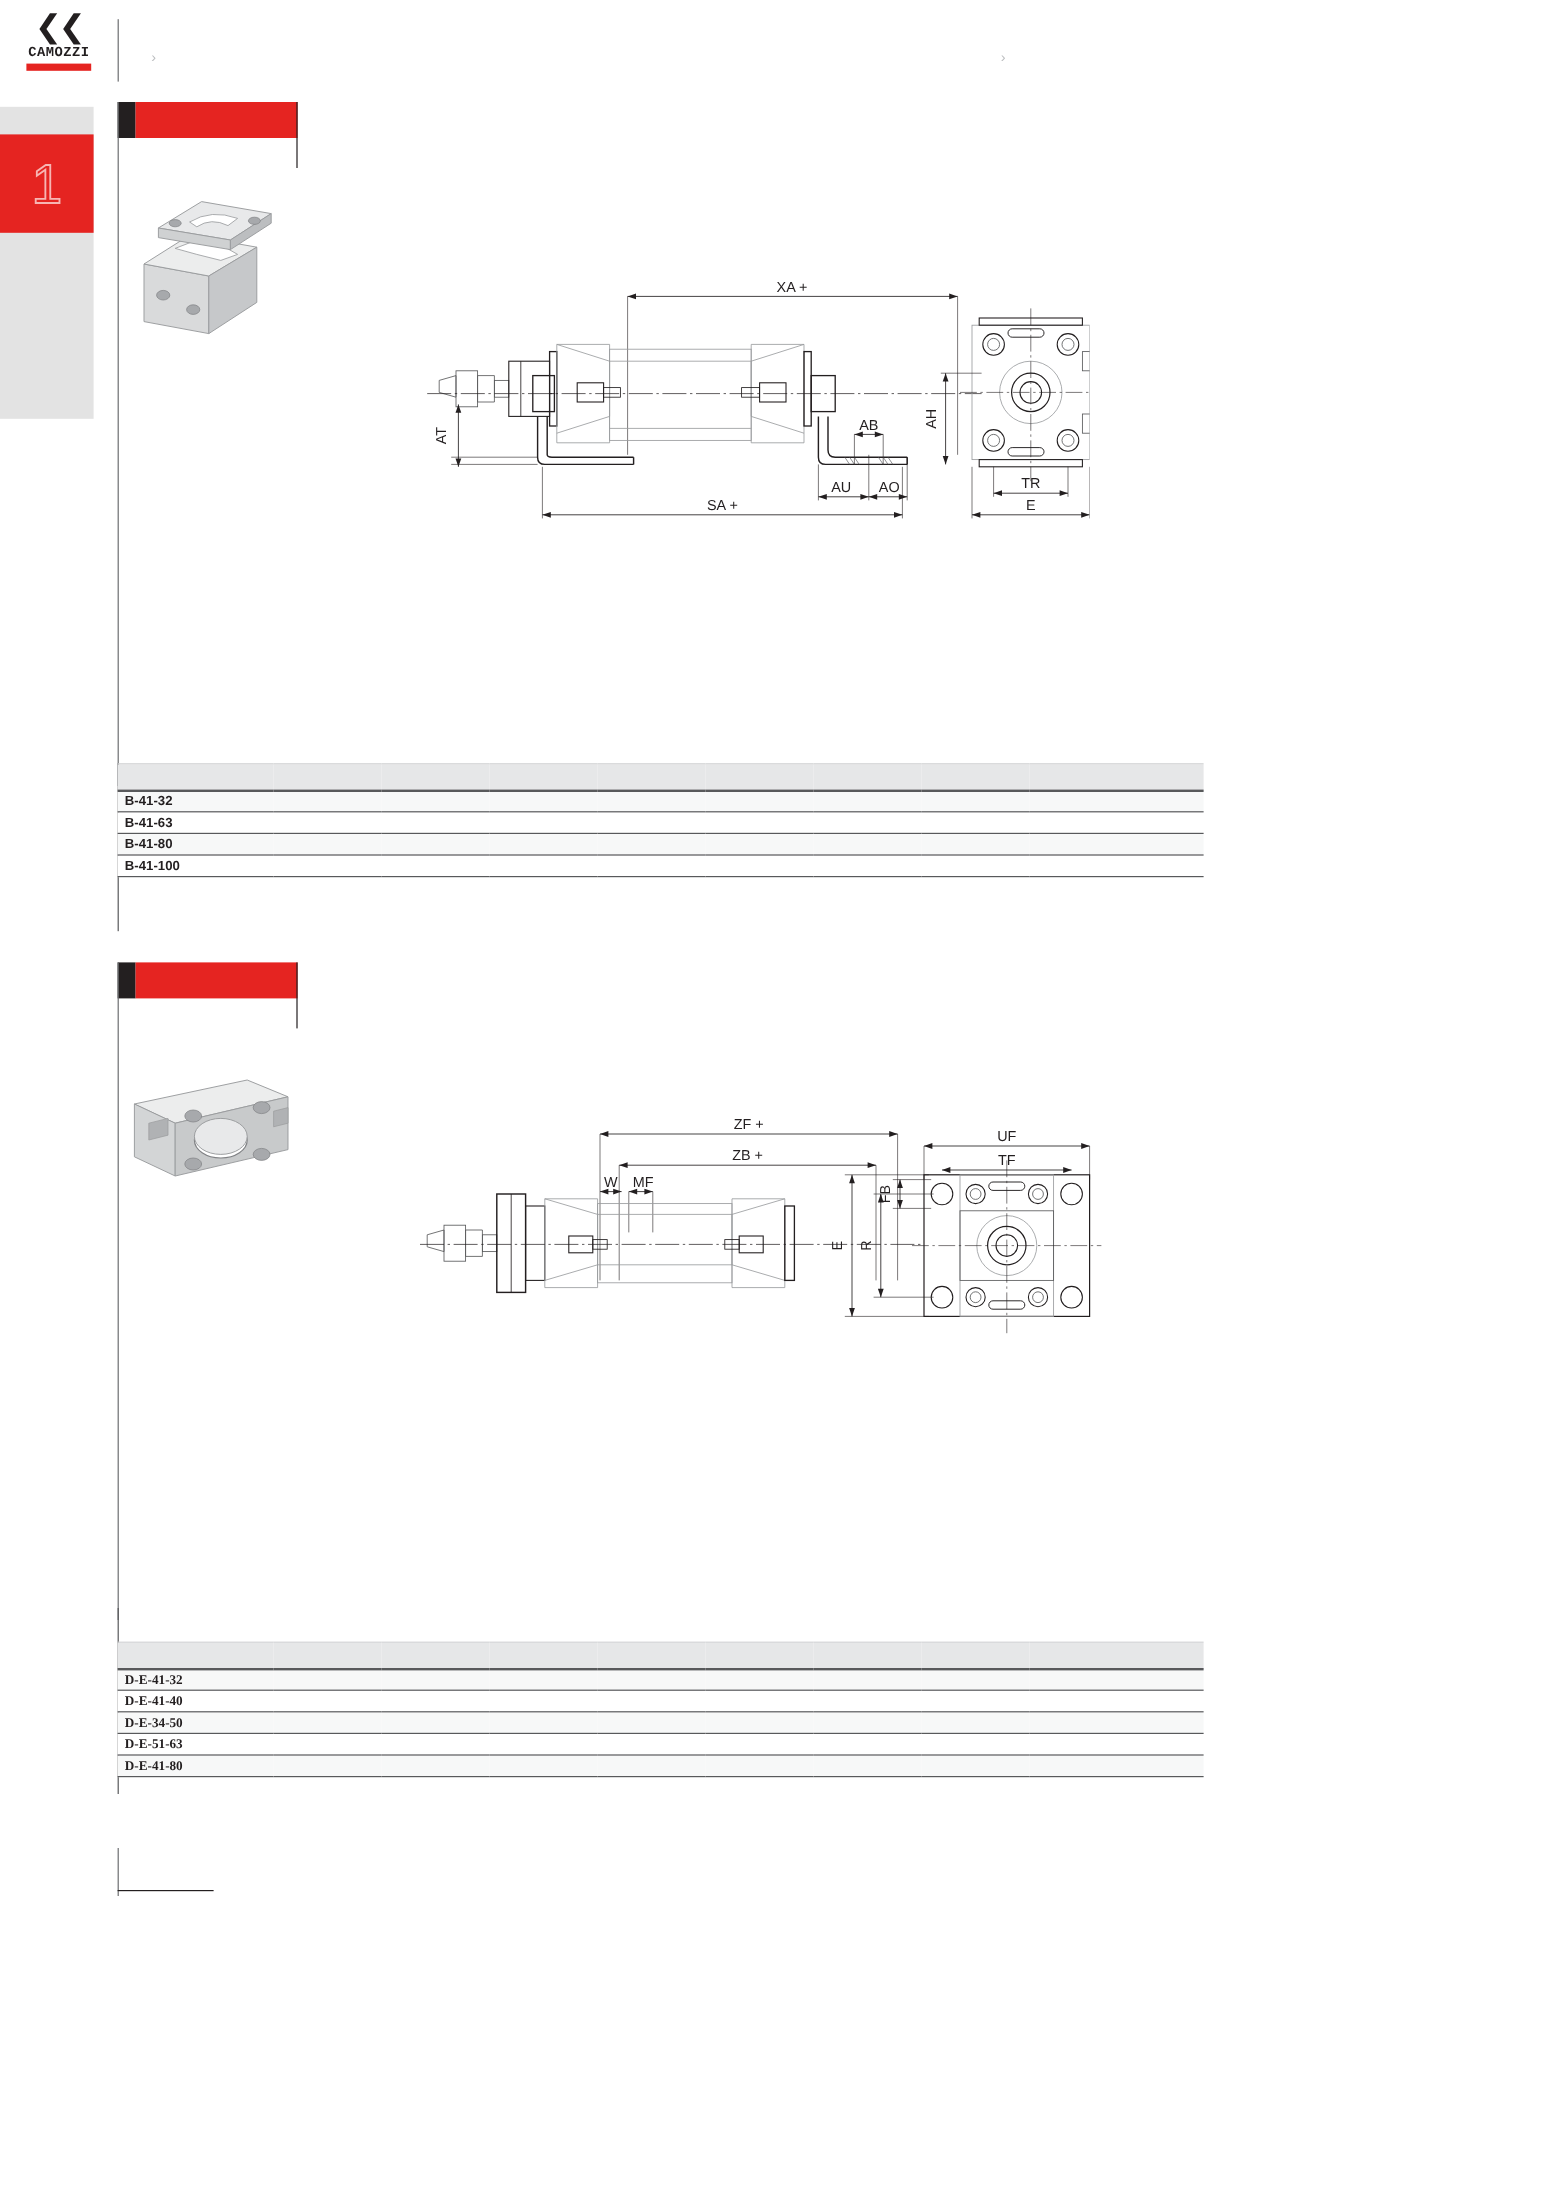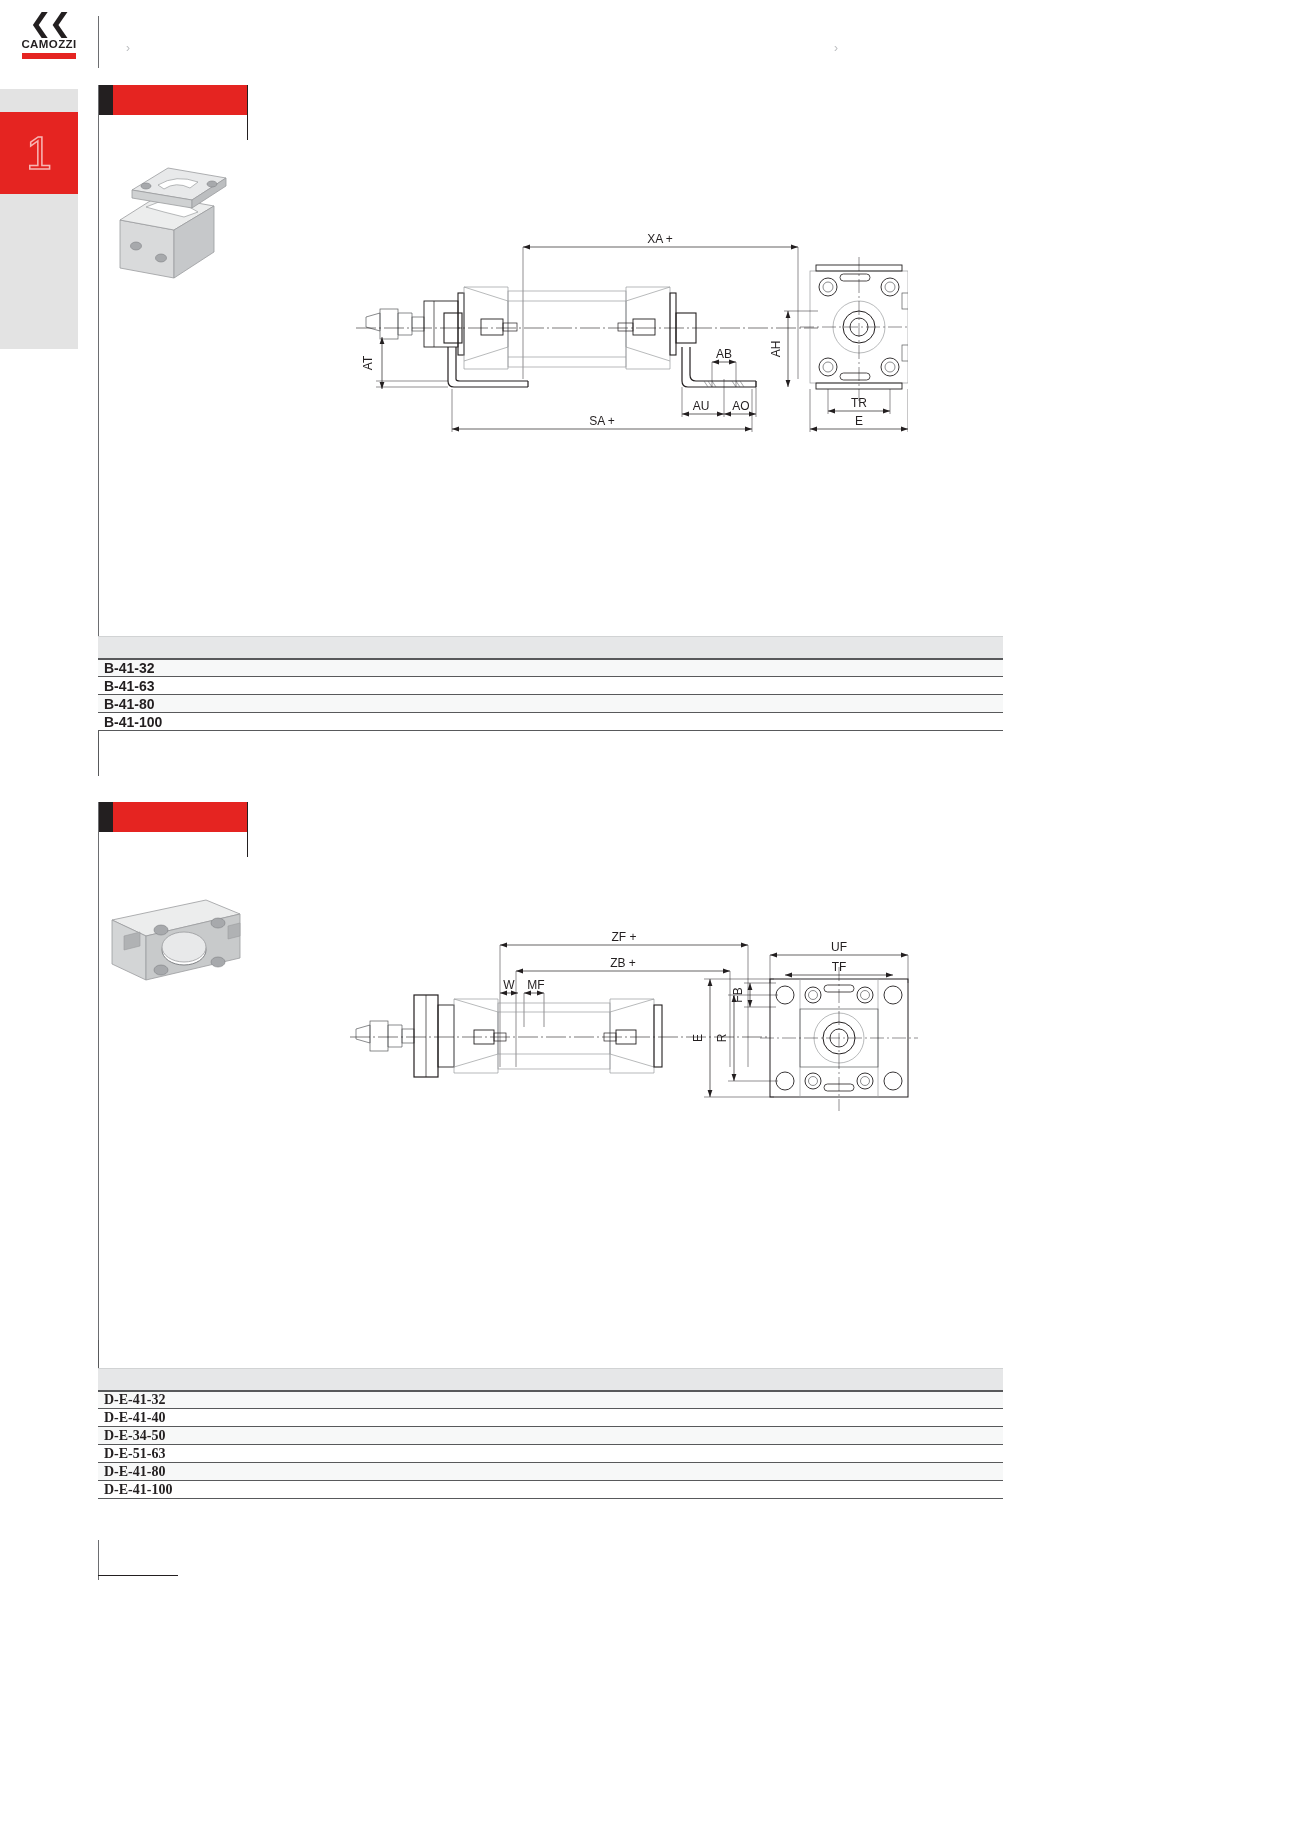--- a/index.html
+++ b/index.html
@@ -55,21 +55,21 @@
     font-size: 26px; font-weight: bold; color: #231f20;
     letter-spacing: -3px; line-height: 26px;
     font-family: "DejaVu Sans", sans-serif;
     transform: scaleX(1.05);
   }
   .logo-word {
     position: absolute; left: 0; top: 28px;
     width: 62px; text-align: center;
     font-size: 11.5px; font-weight: bold; color: #231f20;
     letter-spacing: 0.4px;
-    font-family: Liberation Sans, sans-serif;
+    font-family: Liberation Mono, monospace;
   }
   .logo-bar {
     position: absolute; left: 4px; top: 43px;
     width: 54px; height: 6px; background: #e52421;
   }
 
   
   .header-rule {
     position: absolute;
     left: 98px; top: 16px;
@@ -125,21 +125,21 @@
   }
 
   
   .photo { position: absolute; }
 
   
   .tbl {
     position: absolute;
     width: 905px;
     border-collapse: collapse;
-    font-size: 14px;
+    font-size: 11px;
   }
   .tbl td, .tbl th {
     border-top: 1px solid #58595b;
     border-bottom: 1px solid #58595b;
     height: 18px;
     padding: 0 0 0 6px;
     text-align: left;
     font-weight: normal;
   }
   .tbl thead th {
@@ -669,29 +669,18 @@
       <td class="code">D-E-41-80</td>
       <td class="val"></td>
       <td class="val"></td>
       <td class="val"></td>
       <td class="val"></td>
       <td class="val"></td>
       <td class="val"></td>
       <td class="val"></td>
       <td class="val"></td>
     </tr>
-    <tr>
-      <td class="code">D-E-41-100</td>
-      <td class="val"></td>
-      <td class="val"></td>
-      <td class="val"></td>
-      <td class="val"></td>
-      <td class="val"></td>
-      <td class="val"></td>
-      <td class="val"></td>
-      <td class="val"></td>
-    </tr>
   </tbody>
 </table>
 
 <div class="footer-vrule"></div>
 <div class="footer-rule"></div>
 <div class="footer-text"></div>
 
 </body></html>

